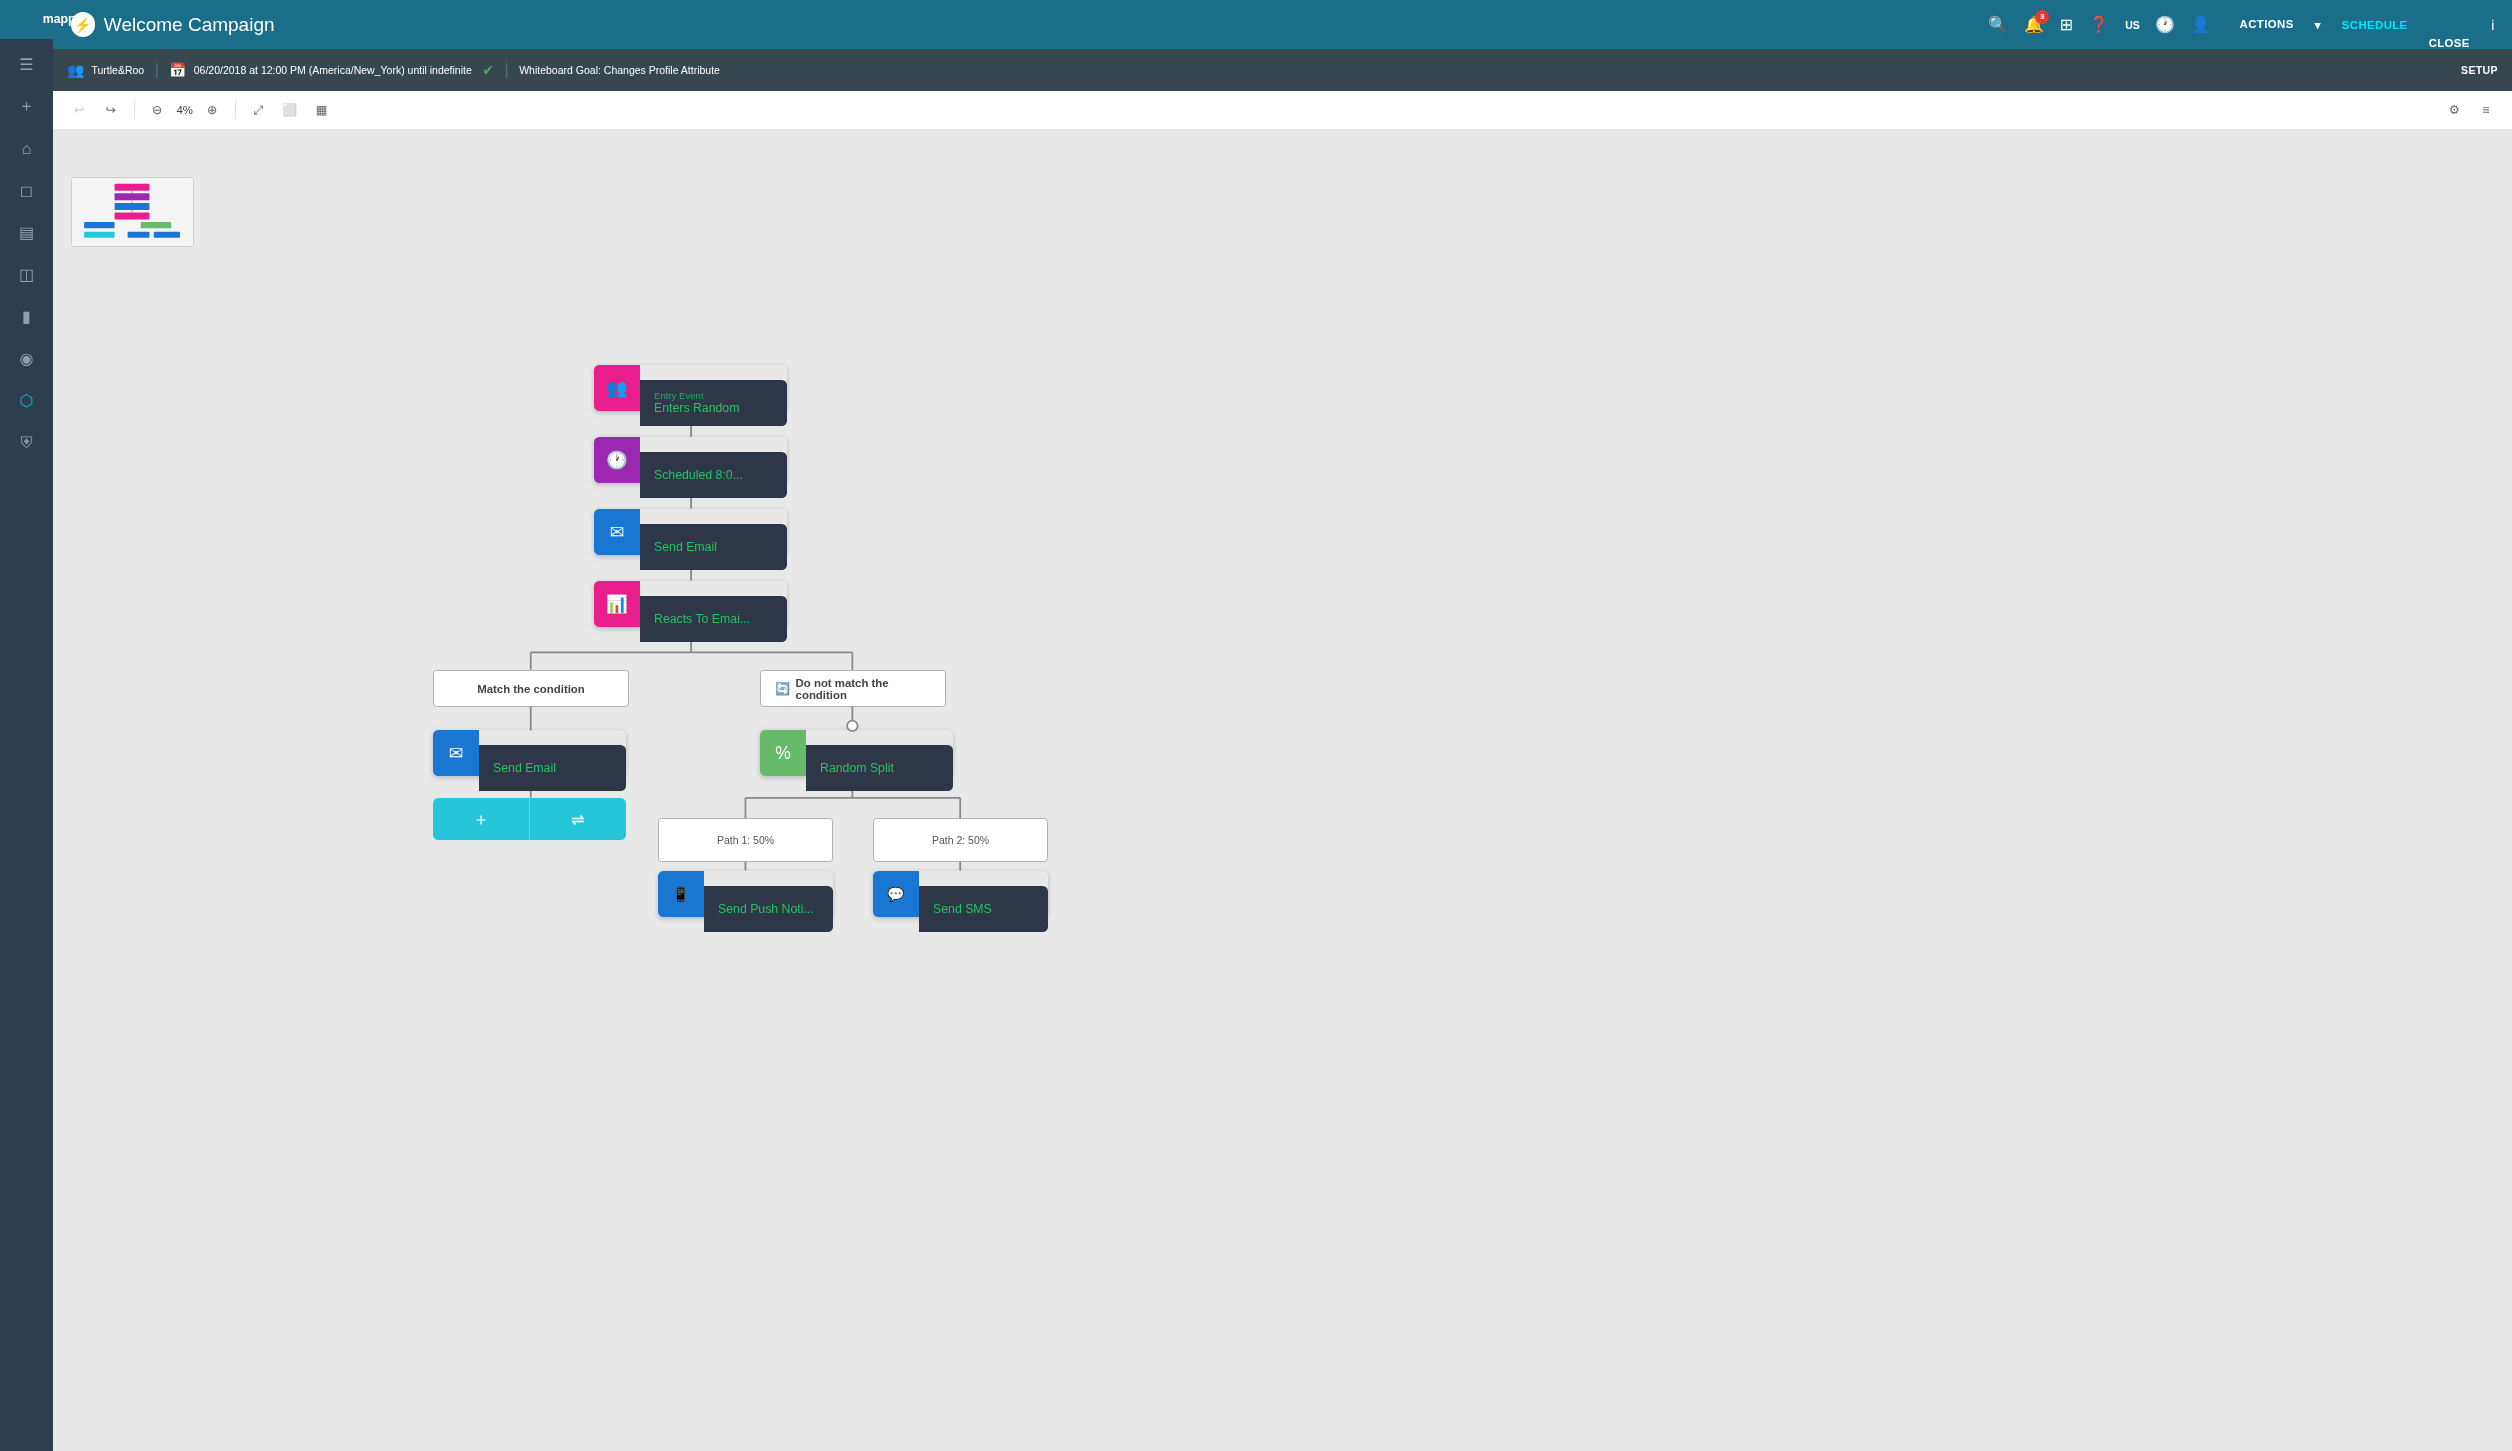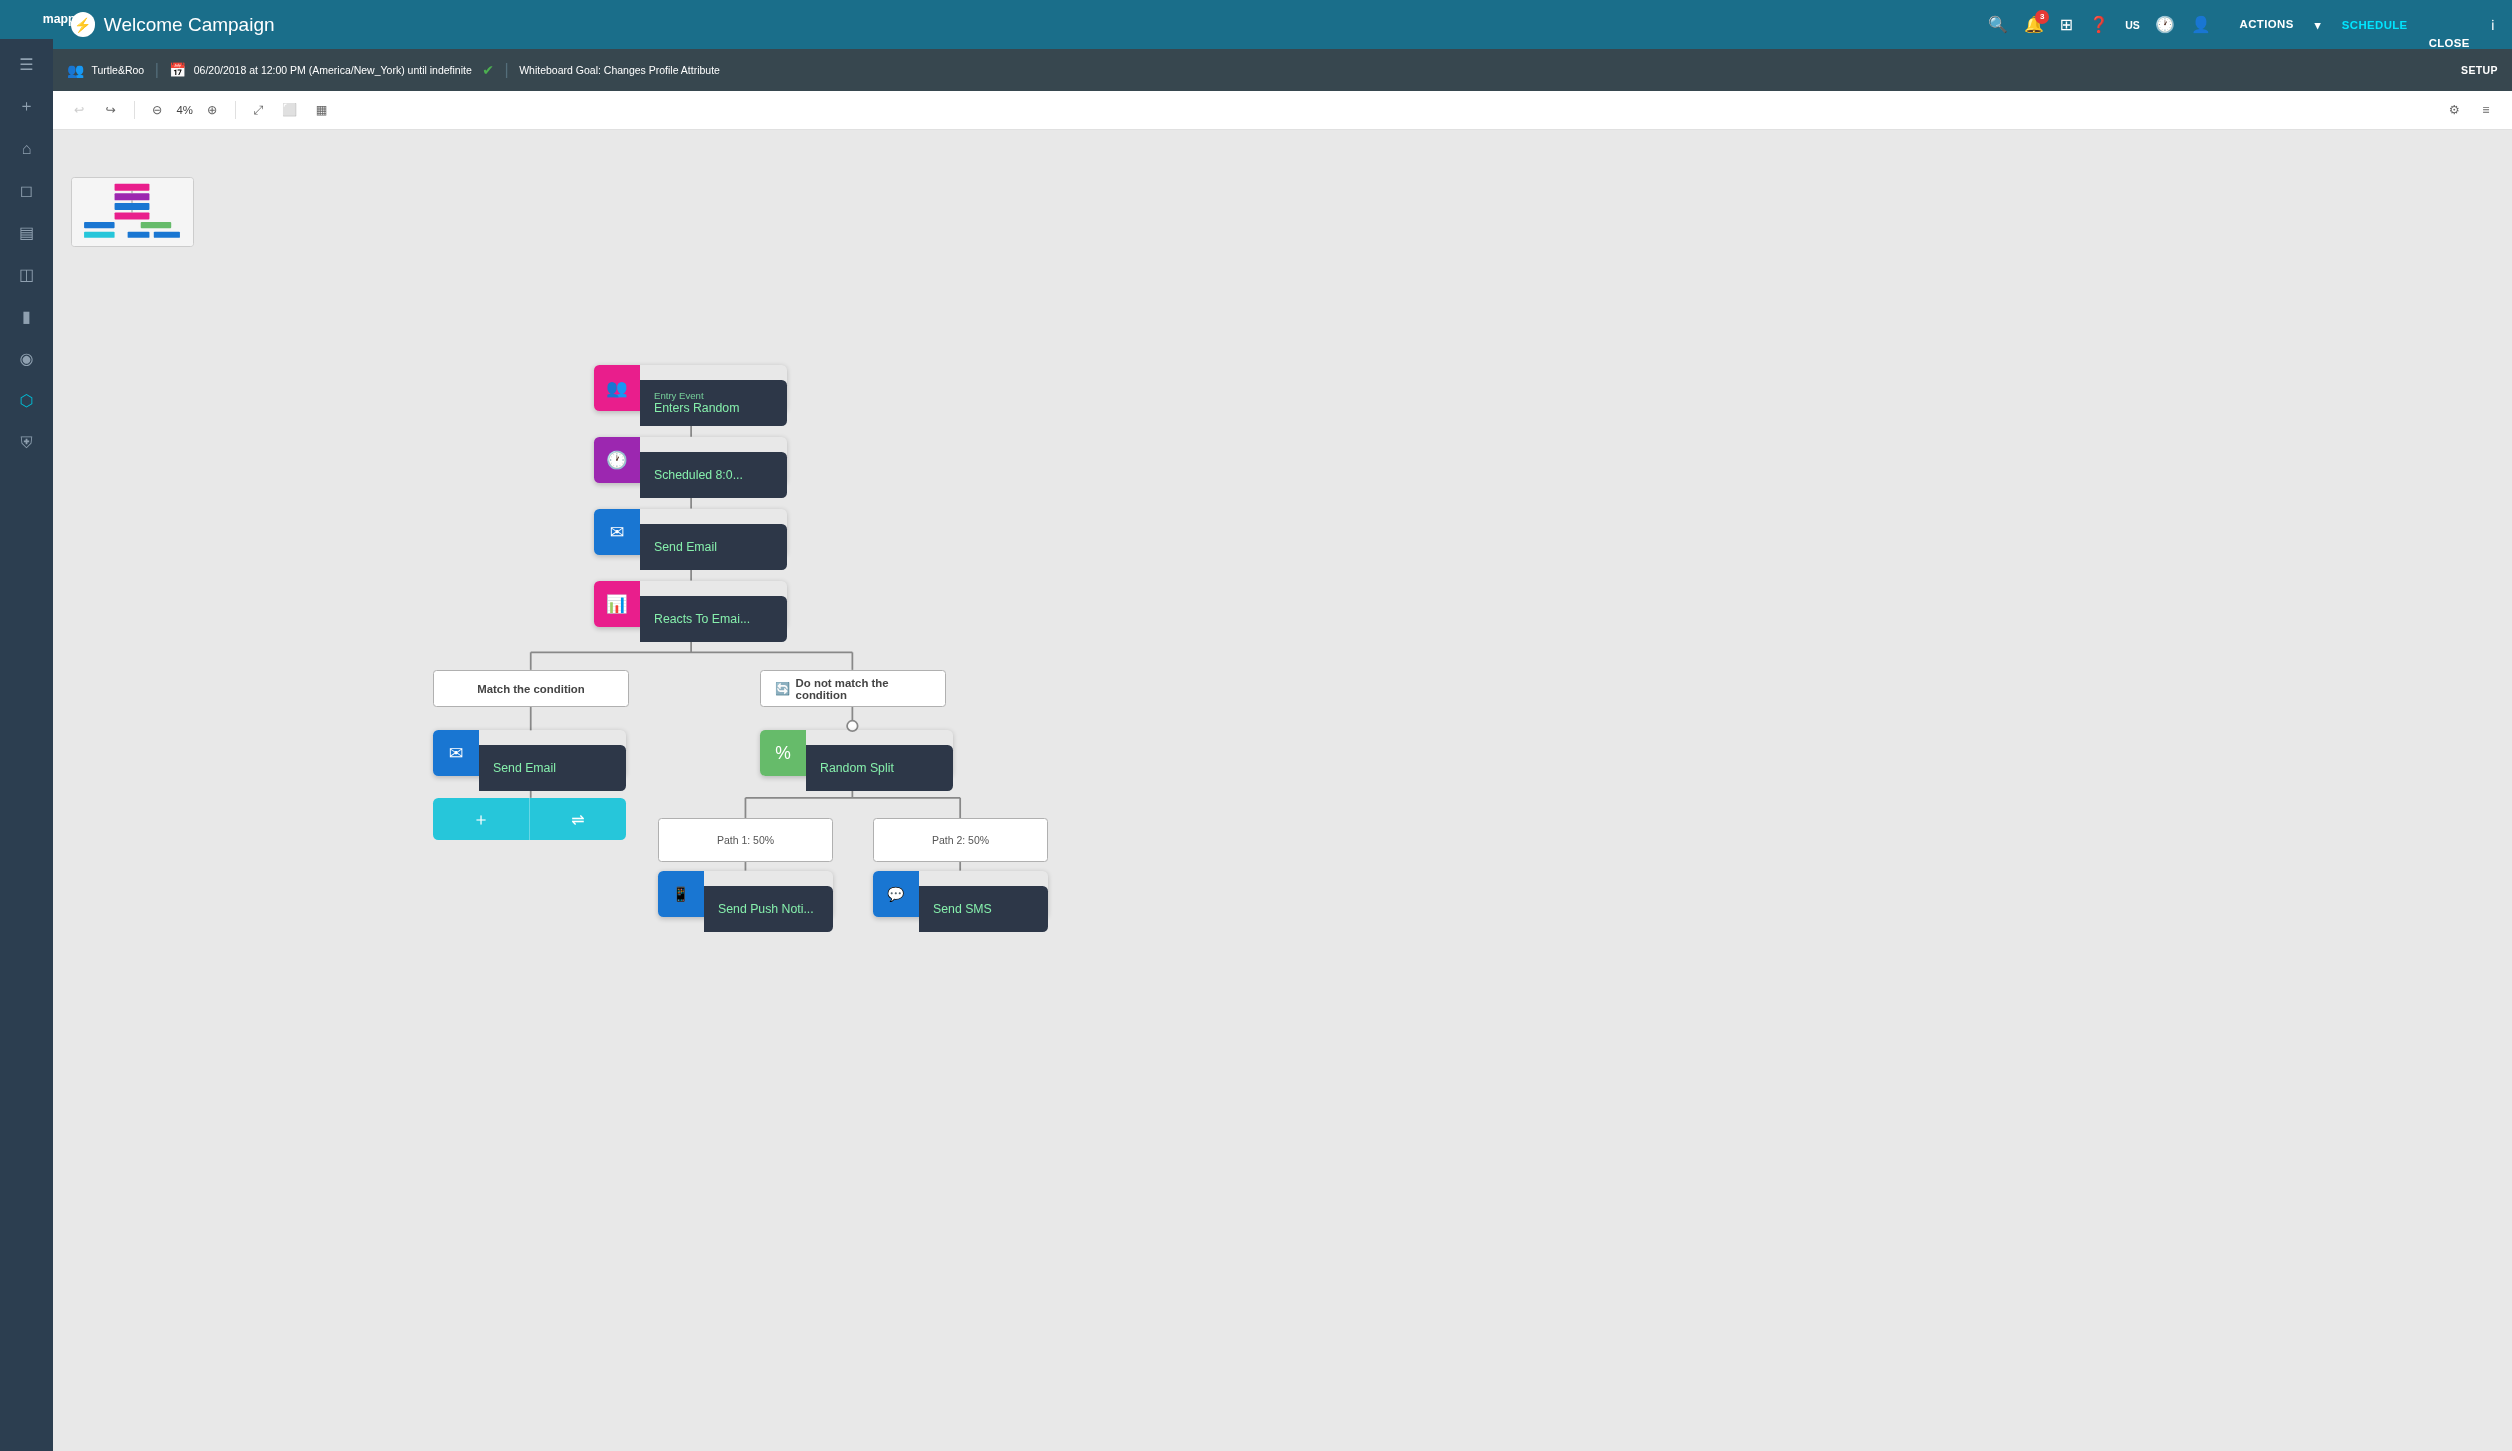--- a/index.html
+++ b/index.html
@@ -268,21 +268,21 @@
       display: flex;
       align-items: center;
       justify-content: center;
       border-radius: 5.3px 0 0 5.3px;
       font-size: 17.5px;
       color: white;
     }
     .flow-node .node-label {
       flex: 1;
       padding: 0 14px;
-      color: #86efac;
+      color: #22c55e;
       font-size: 12.3px;
       font-weight: 500;
       background: #2d3748;
       height: 100%;
       display: flex;
       align-items: center;
       border-radius: 0 5.3px 5.3px 0;
       margin-top: 29px;
     }
 

